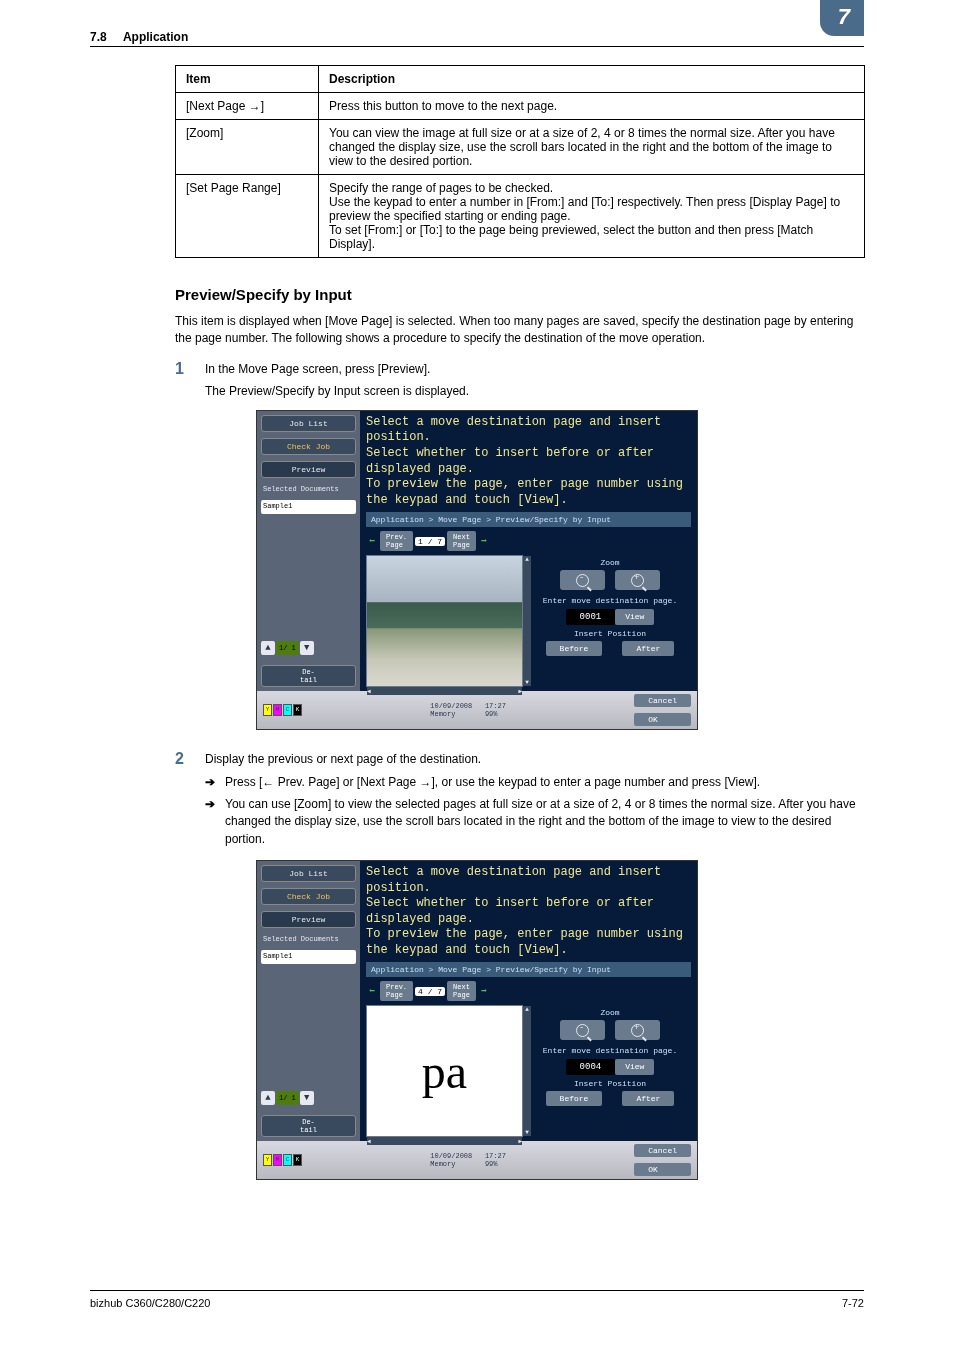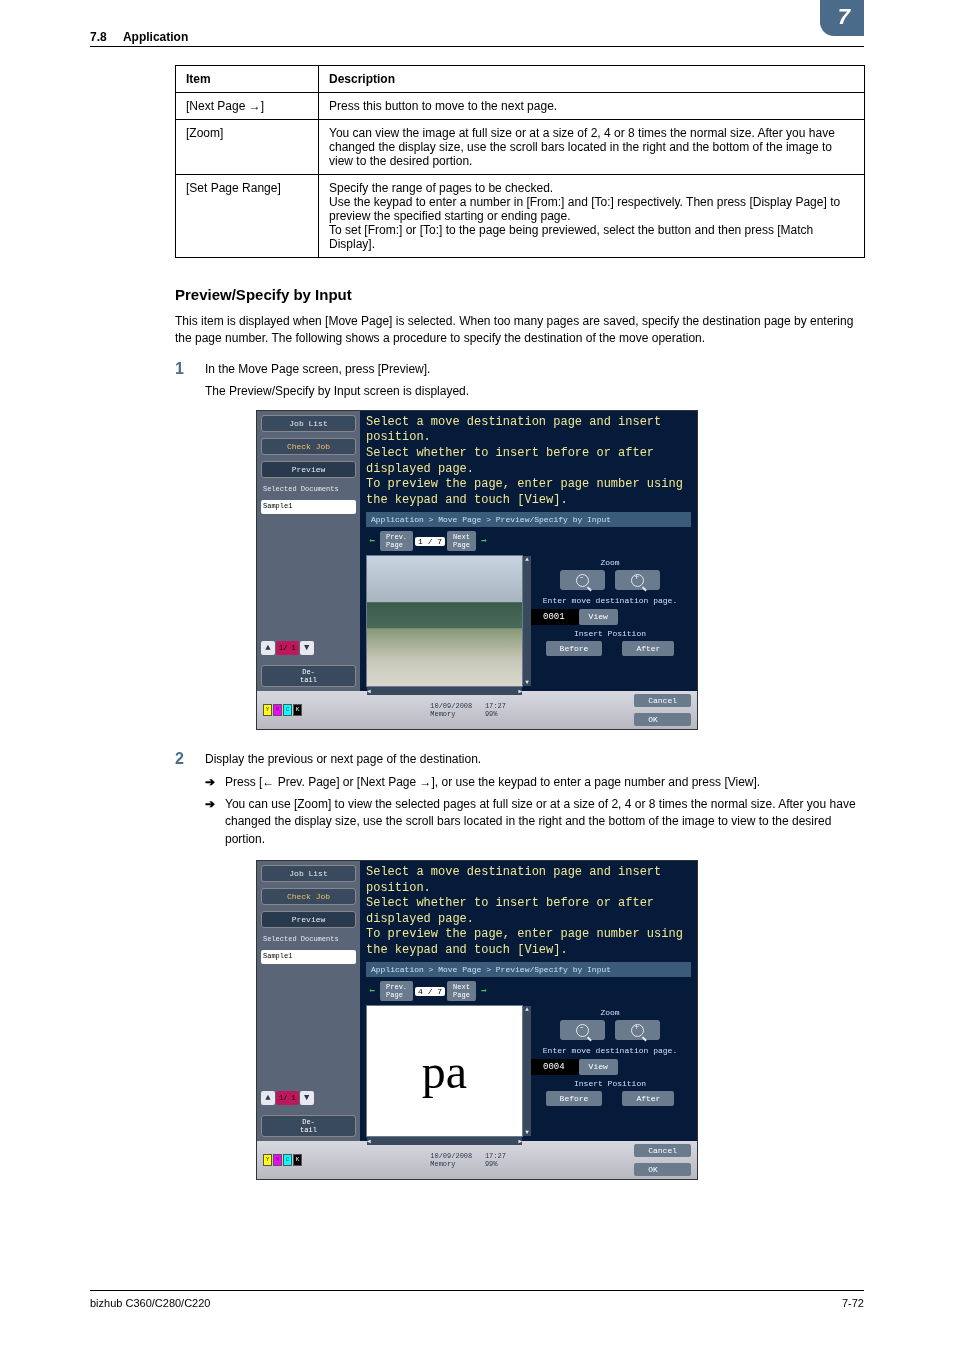--- a/index.html
+++ b/index.html
@@ -151,21 +151,21 @@
     background: #e8e8f0;
     color: #2a3a4e;
     width: 14px;
     height: 14px;
     text-align: center;
     border-radius: 2px;
     font-size: 9px;
     line-height: 14px;
   }
   .ss-pager .pg-lbl {
-    background: #be185d;
+    background: #4d7c0f;
     color: #000;
     padding: 0 3px;
     height: 14px;
     font-size: 7px;
     line-height: 14px;
     border-radius: 2px;
   }
   .ss-detail {
     background: #3a4a5e;
     border: 1px solid #888;
@@ -322,21 +322,21 @@
   }
   .ss-zoom-btn .sign {
     position: absolute;
     top: -2px;
     left: 2px;
     font-size: 9px;
     color: #e8e8f0;
   }
   .ss-dest {
     display: flex;
-    justify-content: flex-start;
+    justify-content: center;
     margin: 4px 0;
   }
   .ss-dest-val {
     background: #000;
     color: #fff;
     padding: 3px 14px;
     font-size: 9px;
     border-radius: 2px;
   }
   .ss-view-btn {

